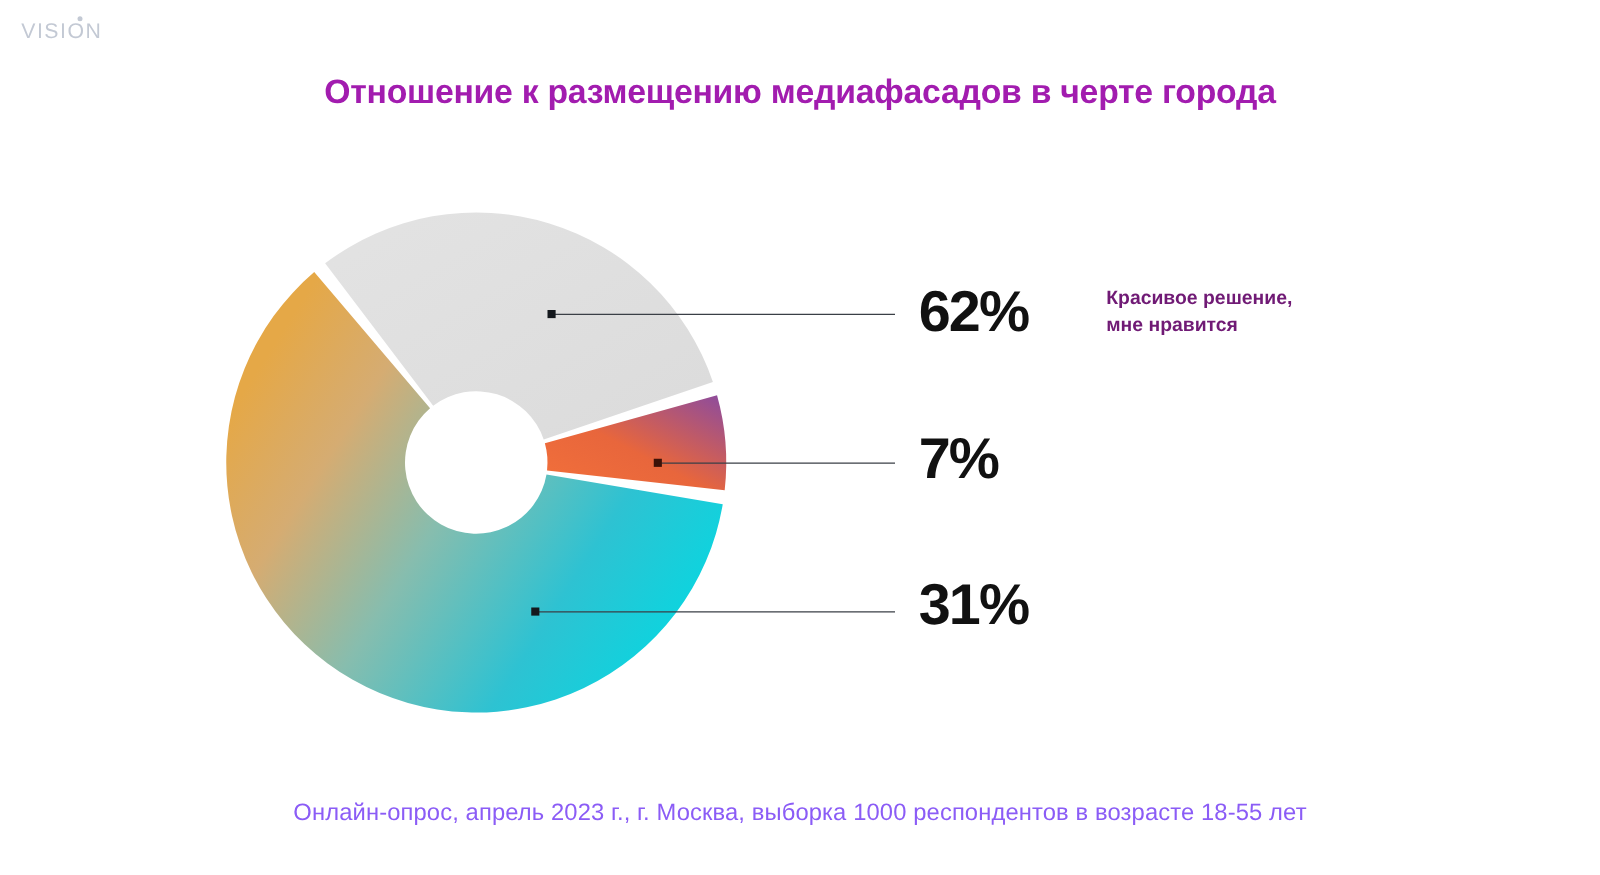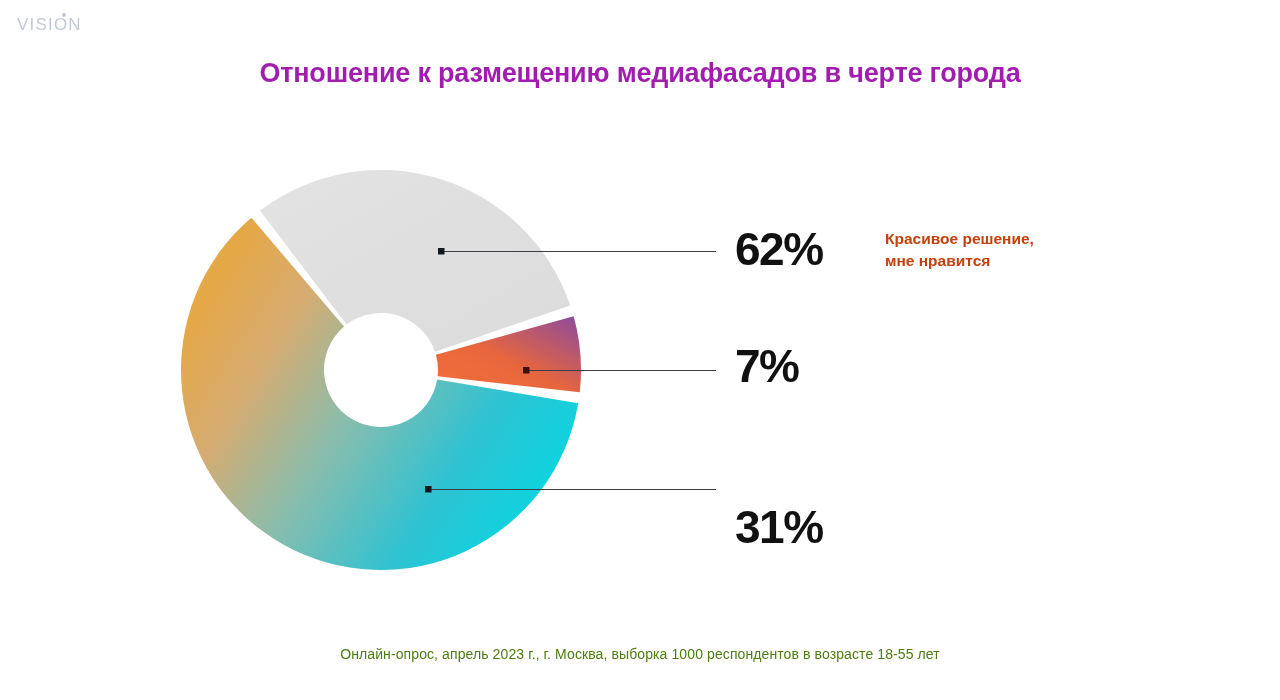--- a/index.html
+++ b/index.html
@@ -78,38 +78,38 @@
     font-weight: 700;
     color: #111111;
     line-height: 0.98;
     letter-spacing: -1.5px;
     width: 150px;
     flex: 0 0 150px;
   }
   .legend-label {
     font-size: 15.5px;
     font-weight: 700;
-    color: #c2410c;
+    color: #701a75;
     line-height: 1.42;
     padding-top: 6px;
     white-space: pre-line;
   }
   #legend-row-0 { top: 222px; }
   #legend-row-1 { top: 344px; }
-  #legend-row-2 { top: 461px; margin-top: 44px; }
+  #legend-row-2 { top: 461px; }
 
   
   #footer-note {
     position: absolute;
     left: 0;
     right: 0;
     bottom: 38px;
     text-align: center;
-    font-size: 14px;
-    color: #4d7c0f;
+    font-size: 19px;
+    color: #8b5cf6;
     letter-spacing: 0.1px;
   }
 </style>
 </head>
 <body>
 
 <div id="brand-logo">
   <span>VISION</span>
   <span class="logo-dot"></span>
 </div>

